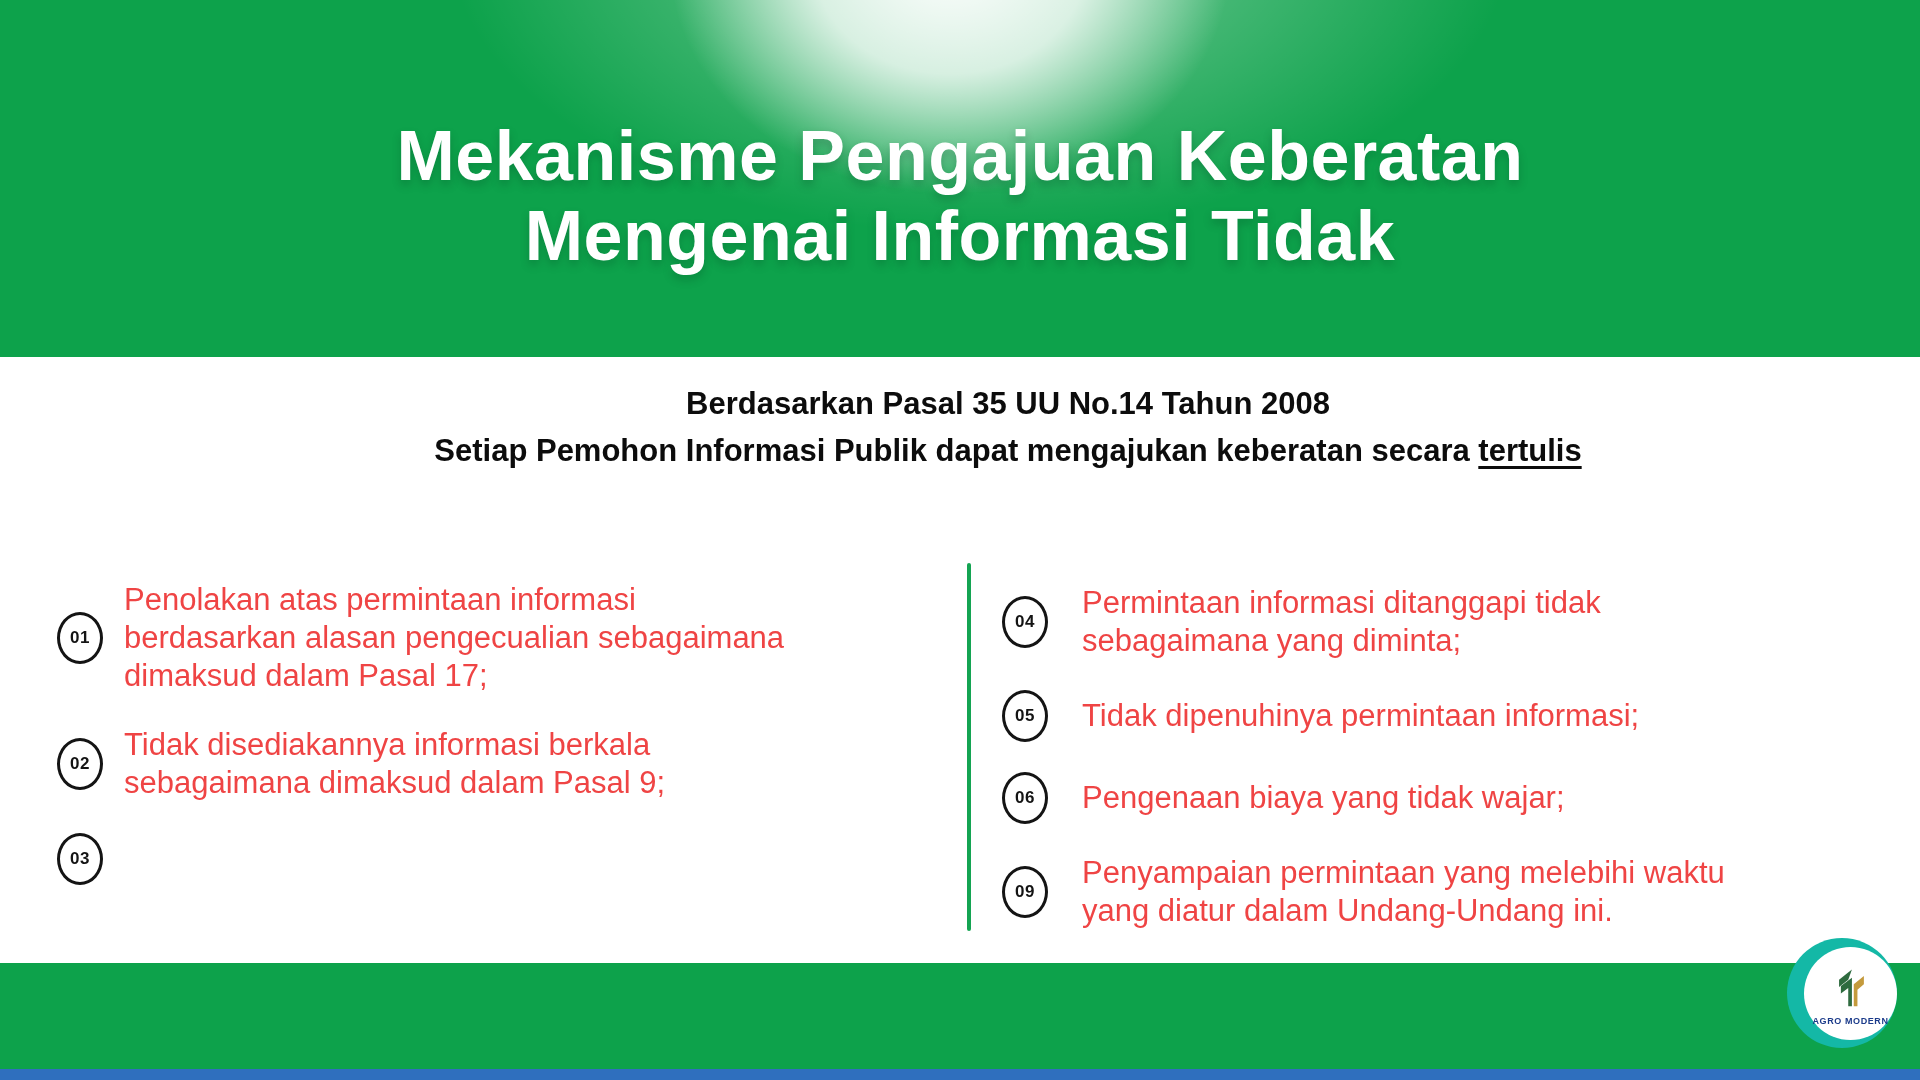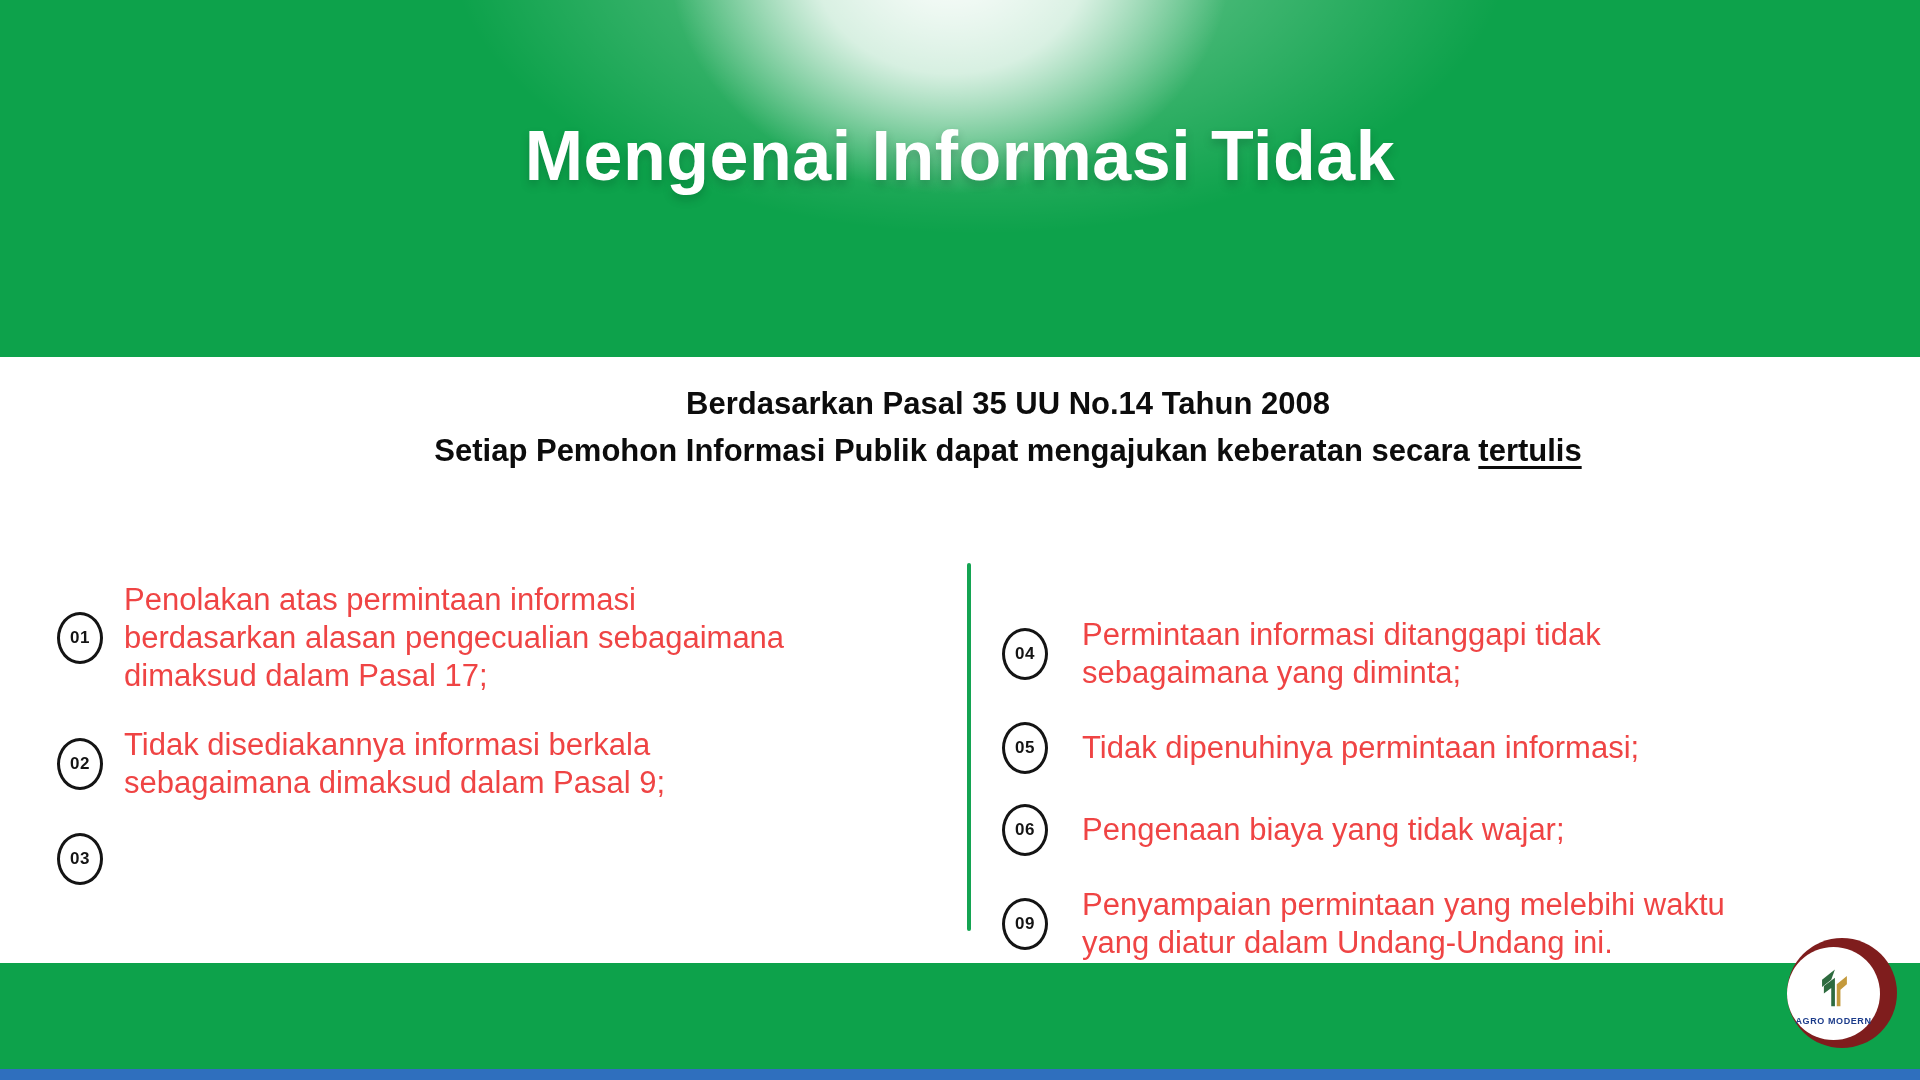--- a/index.html
+++ b/index.html
@@ -33,21 +33,21 @@
     font-size:31px; line-height:47px; font-weight:800;padding-left:48px;
   }
   .intro .u { text-decoration:underline; text-decoration-thickness:3px; text-underline-offset:5px; }
   
   .divider {
     position:absolute; left:967px; top:563px; width:4px; height:368px;
     background:#14a452; border-radius:2px;
   }
   .col { position:absolute; display:flex; flex-direction:column; }
   .col-left  { left:57px;  top:581px; width:900px; gap:31px; }
-  .col-right { left:1002px; top:616px; width:880px; gap:30px; }
+  .col-right { left:1002px; top:584px; width:880px; gap:30px; }
   .item { display:flex; align-items:center; }
   .col-left  .item { gap:21px; }
   .col-right .item { gap:34px; }
   .badge {
     flex:0 0 auto; width:40px; height:46px;
     border:3px solid #141414; border-radius:50%;
     display:flex; align-items:center; justify-content:center;
     background:#ffffff; color:#141414;
     font-size:17px; font-weight:800; letter-spacing:0.5px;
   }
@@ -59,40 +59,41 @@
   .footer {
     position:absolute; left:0; top:963px; width:1920px; height:117px;
     background:#0da24b;
   }
   .bottom-strip {
     position:absolute; left:0; bottom:0; width:1920px; height:11px;
     background:#2f6fbe; z-index:6;
   }
   .logo-circle {
     position:absolute; left:1787px; top:938px; width:110px; height:110px;
-    border-radius:50%; background:#7f1d1d; z-index:5;
-    display:flex; align-items:center; justify-content:flex-start;
+    border-radius:50%; background:#14b8a6; z-index:5;
+    display:flex; align-items:center; justify-content:flex-end;
   }
   .logo-inner {
     width:93px; height:93px; border-radius:50%; background:#ffffff;
     display:flex; flex-direction:column; align-items:center; justify-content:center;
     gap:3px;
   }
   .logo-mark { width:46px; height:52px; }
   .logo-text {
     font-size:9px; font-weight:800; letter-spacing:0.6px; color:#1b3b8a;
     line-height:10px;
   }
 </style>
 </head>
 <body>
 
 <div class="header">
   <div class="glow"></div>
   <h1 class="title">
+    <span class="line">Mekanisme Pengajuan Keberatan</span>
     <span class="line">Mengenai Informasi Tidak</span>
   </h1>
 </div>
 
 <div class="intro">
   <div><span>Berdasarkan Pasal 35 UU No.14 Tahun 2008</span></div>
   <div><span>Setiap Pemohon  Informasi Publik dapat mengajukan keberatan secara </span><span class="u">tertulis</span></div>
 </div>
 
 <div class="divider"></div>

